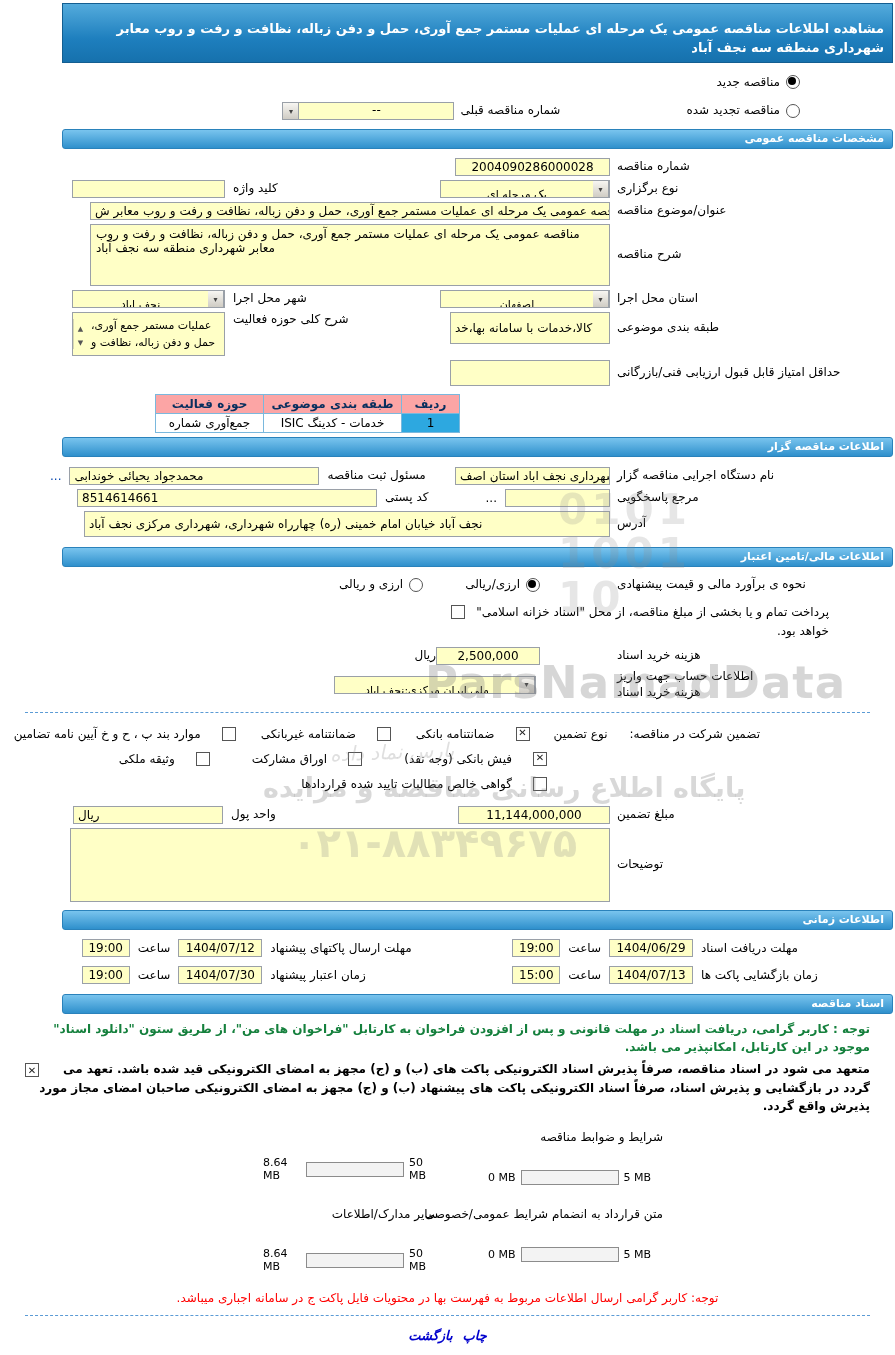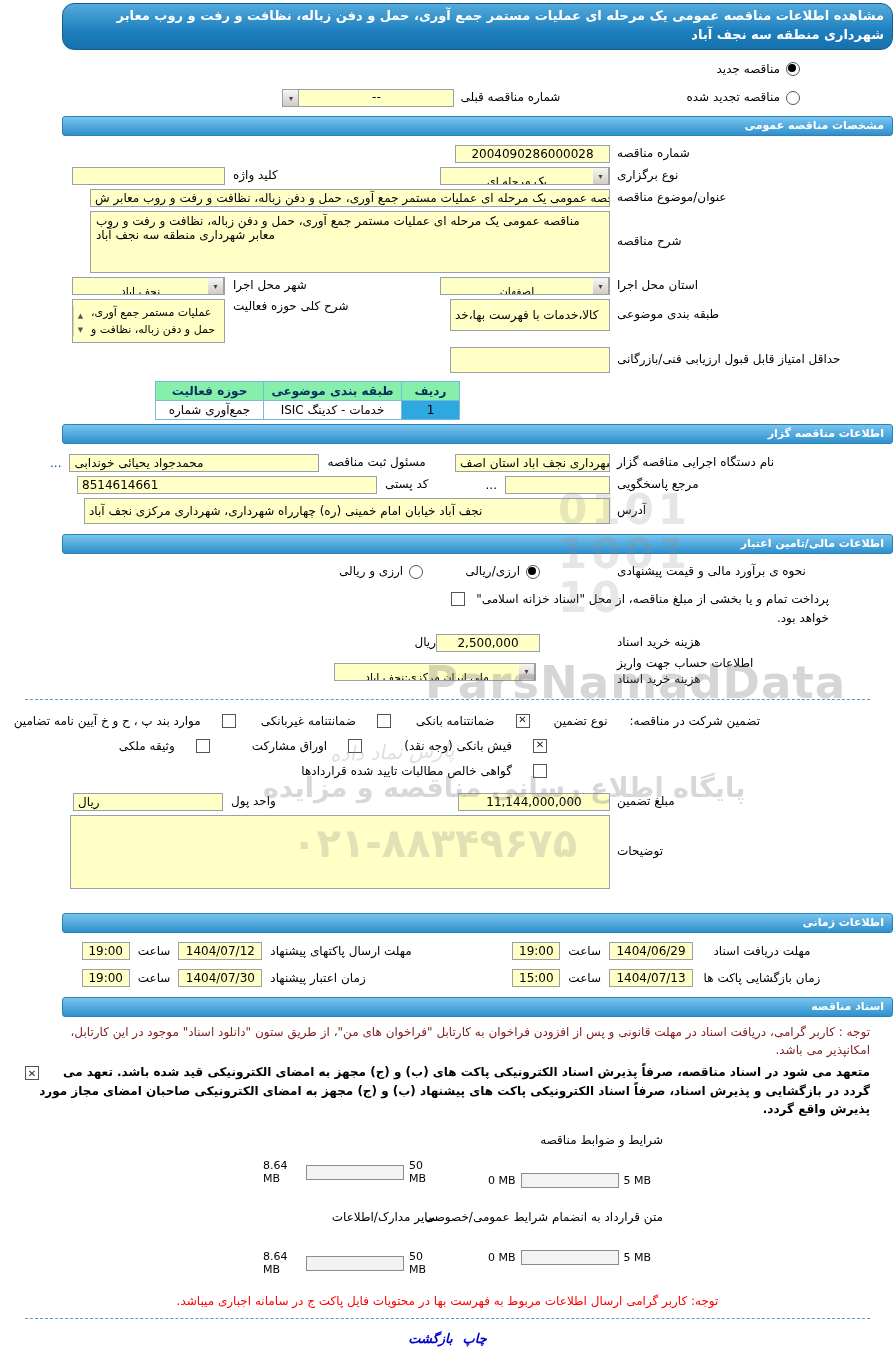--- a/index.html
+++ b/index.html
@@ -12,22 +12,22 @@
   .wm{position:absolute;z-index:3;pointer-events:none;white-space:pre;}
   .wm-digits{left:558px;top:488px;font-size:42px;font-weight:bold;line-height:1.05;color:rgba(140,140,140,.22);direction:ltr;letter-spacing:4px;}
   .wm-brand{left:425px;top:656px;font-size:45px;font-weight:bold;color:rgba(120,120,120,.30);direction:ltr;letter-spacing:1px;}
   .wm-script{left:330px;top:740px;font-size:20px;font-style:italic;color:rgba(140,140,140,.28);transform:rotate(-2deg);}
   .wm-slogan{left:263px;top:772px;font-size:27px;font-weight:bold;color:rgba(125,125,125,.30);}
   .wm-phone{left:292px;top:820px;font-size:40px;font-weight:bold;color:rgba(140,140,140,.26);direction:ltr;}
   
   .title-bar{
     margin:3px 2px 0 62px;background:linear-gradient(180deg,#54abdc 0%,#1e7fbe 60%,#176f AD 100%);
     background:linear-gradient(180deg,#54abdc 0%,#1e7fbe 60%,#1671ad 100%);
-    border:1px solid #135e91;border-radius:12px;color:#fff;font-weight:bold;font-size:13px;
-    padding:3px 8px 4px;line-height:1.45;text-align:right;
+    border:1px solid #135e91;border-radius:0;color:#fff;font-weight:bold;font-size:13px;
+    padding:16px 8px 4px;line-height:1.45;text-align:right;
   }
   .sec-bar{
     height:15px;margin:0 2px 0 62px;background:linear-gradient(180deg,#79c4ee 0%,#2f90cc 100%);
     border:1px solid #2a82bb;border-radius:3px;color:#fff;font-weight:bold;font-size:11px;
     padding:2px 8px 1px;text-align:right;
   }
   
   .field{
     background:#ffffc6;border:1px solid #9aa0a8;height:18px;box-sizing:border-box;
     display:flex;align-items:center;padding:0 4px;overflow:hidden;white-space:nowrap;flex:none;
@@ -52,32 +52,32 @@
   .mode-row{display:flex;align-items:center;gap:6px;position:relative;z-index:1;}
   .grid-row{display:grid;grid-template-columns:610px 285px;direction:ltr;align-items:center;margin:4px 0;position:relative;z-index:1;}
   .g-label{direction:rtl;text-align:left;padding-left:7px;line-height:1.3;}
   .g-label.wrap{max-width:150px;justify-self:start;}
   .g-fields{display:flex;direction:ltr;justify-content:flex-end;align-items:center;}
   .jsb{justify-content:space-between;}
   .pair{display:flex;direction:ltr;align-items:center;gap:8px;}
   .sp70{width:70px;flex:none;}
   .sp74{width:74px;flex:none;}
   .dashed{border-top:1px dashed #5b9bd5;margin:12px 25px 0;position:relative;z-index:1;}
-  .note{color:#7f1d1d;text-align:right;margin:6px 25px 0;line-height:1.5;position:relative;z-index:1;}
+  .note{color:#15803d;text-align:right;margin:6px 25px 0;line-height:1.5;position:relative;z-index:1;font-weight:bold;}
   .gu-row{display:flex;align-items:center;margin-top:9px;position:relative;z-index:1;}
   .gopt{display:flex;align-items:flex-start;gap:21px;}
   .time-row{display:flex;align-items:center;padding-right:72px;margin-top:9px;gap:8px;position:relative;z-index:1;}
-  .t-lbl1{width:122px;text-align:center;flex:none;}
+  .t-lbl1{width:122px;text-align:left;flex:none;}
   .t-lbl2{width:168px;text-align:left;flex:none;}
   .t-date{width:84px;}.t-time{width:48px;}
   .t-sp{width:58px;flex:none;}
   
   .tbl{border-collapse:collapse;margin:8px 435px 4px auto;direction:rtl;position:relative;z-index:1;}
   .tbl th,.tbl td{border:1px solid #7ab8dd;padding:2px 6px;font-size:12px;text-align:center;}
-  .tbl th{background:#86efac;color:#082f5e;font-weight:bold;}
+  .tbl th{background:#fca5a5;color:#082f5e;font-weight:bold;}
   .tbl td{background:#fff;}
   .tbl td.idx{background:#2da8e0;}
   .c-row{width:45px;}.c-cat{width:125px;}.c-act{width:95px;}
   
   .treasury{width:378px;margin:10px 66px 6px auto;text-align:right;line-height:1.6;position:relative;z-index:1;}
   .treasury .cb{float:left;margin-top:2px;}
   .commit{margin:4px 25px 0;font-weight:bold;text-align:right;line-height:1.55;position:relative;z-index:1;}
   .commit .cb{float:left;margin-top:3px;}
   
   .uploads{display:grid;grid-template-columns:175px 175px;column-gap:50px;row-gap:22px;padding:14px 232px 0 0;direction:rtl;position:relative;z-index:1;}
@@ -188,21 +188,21 @@
       <span class="field" style="width:153px;height:44px;padding:0">
         <span class="lb-scroll">
             <i></i>
             <b></b>
           </span>
         <span style="flex:1;white-space:normal;font-size:11px;line-height:1.55;padding:1px 4px;overflow:hidden">عملیات مستمر جمع آوری، حمل و دفن زباله، نظافت و</span>
       </span>
       <span class="lbl">شرح کلی حوزه فعالیت</span>
     </span>
     <span class="field" style="width:160px;height:32px">
-        <span>کالا،خدمات با فهرست بها،خد</span>
+        <span>کالا،خدمات با سامانه بها،خد</span>
       </span>
   </div>
   <div class="g-label" style="align-self:start;padding-top:8px">طبقه بندی موضوعی</div>
 </div>
 
 <div class="grid-row">
   <div class="g-fields">
     <span class="field" style="width:160px;height:26px">
         <span></span>
       </span>
@@ -373,21 +373,21 @@
 
 <div class="grid-row">
   <div class="g-fields">
     <span class="field ta" style="width:540px;height:74px">
         <span></span>
       </span>
   </div>
   <div class="g-label">توضیحات</div>
 </div>
 
-<div class="sec-bar" style="margin-top:24px">اطلاعات زمانی</div>
+<div class="sec-bar" style="margin-top:8px">اطلاعات زمانی</div>
 
 <div class="time-row">
   <span class="t-lbl1">مهلت دریافت اسناد</span>
   <span class="field center t-date">
       <span>1404/06/29</span>
     </span>
   <span>ساعت</span>
   <span class="field center t-time">
       <span>19:00</span>
     </span>

